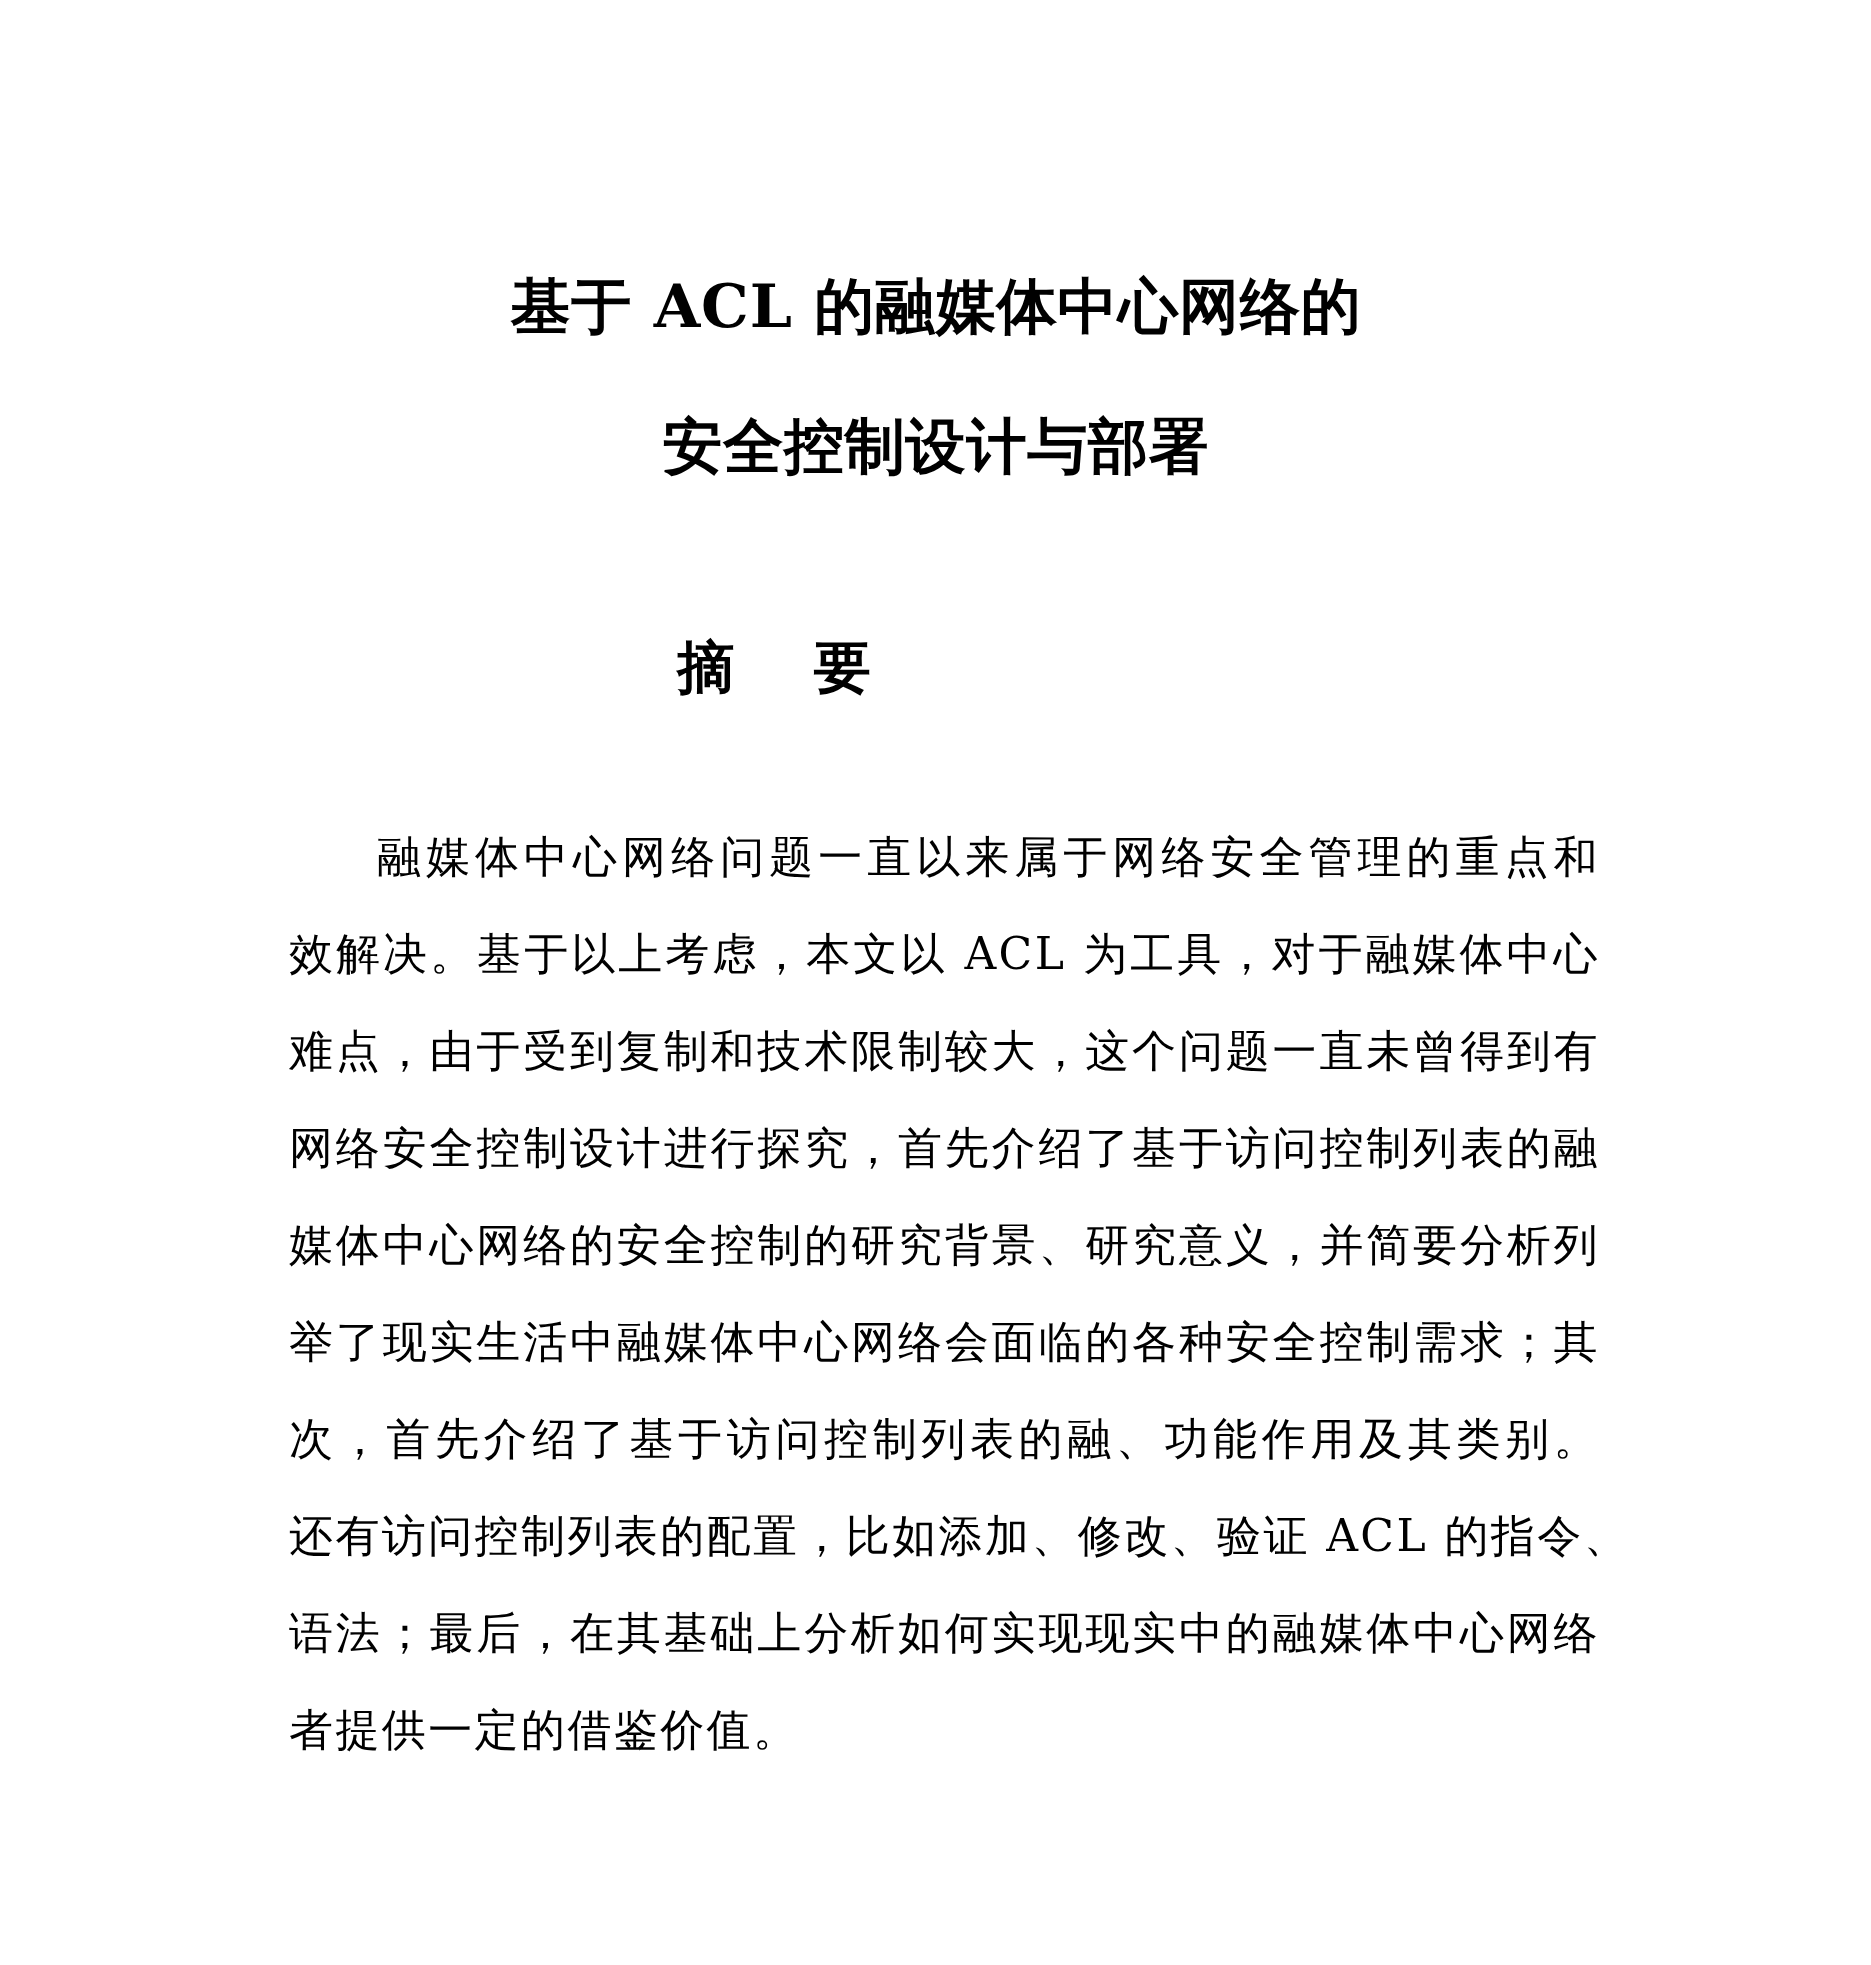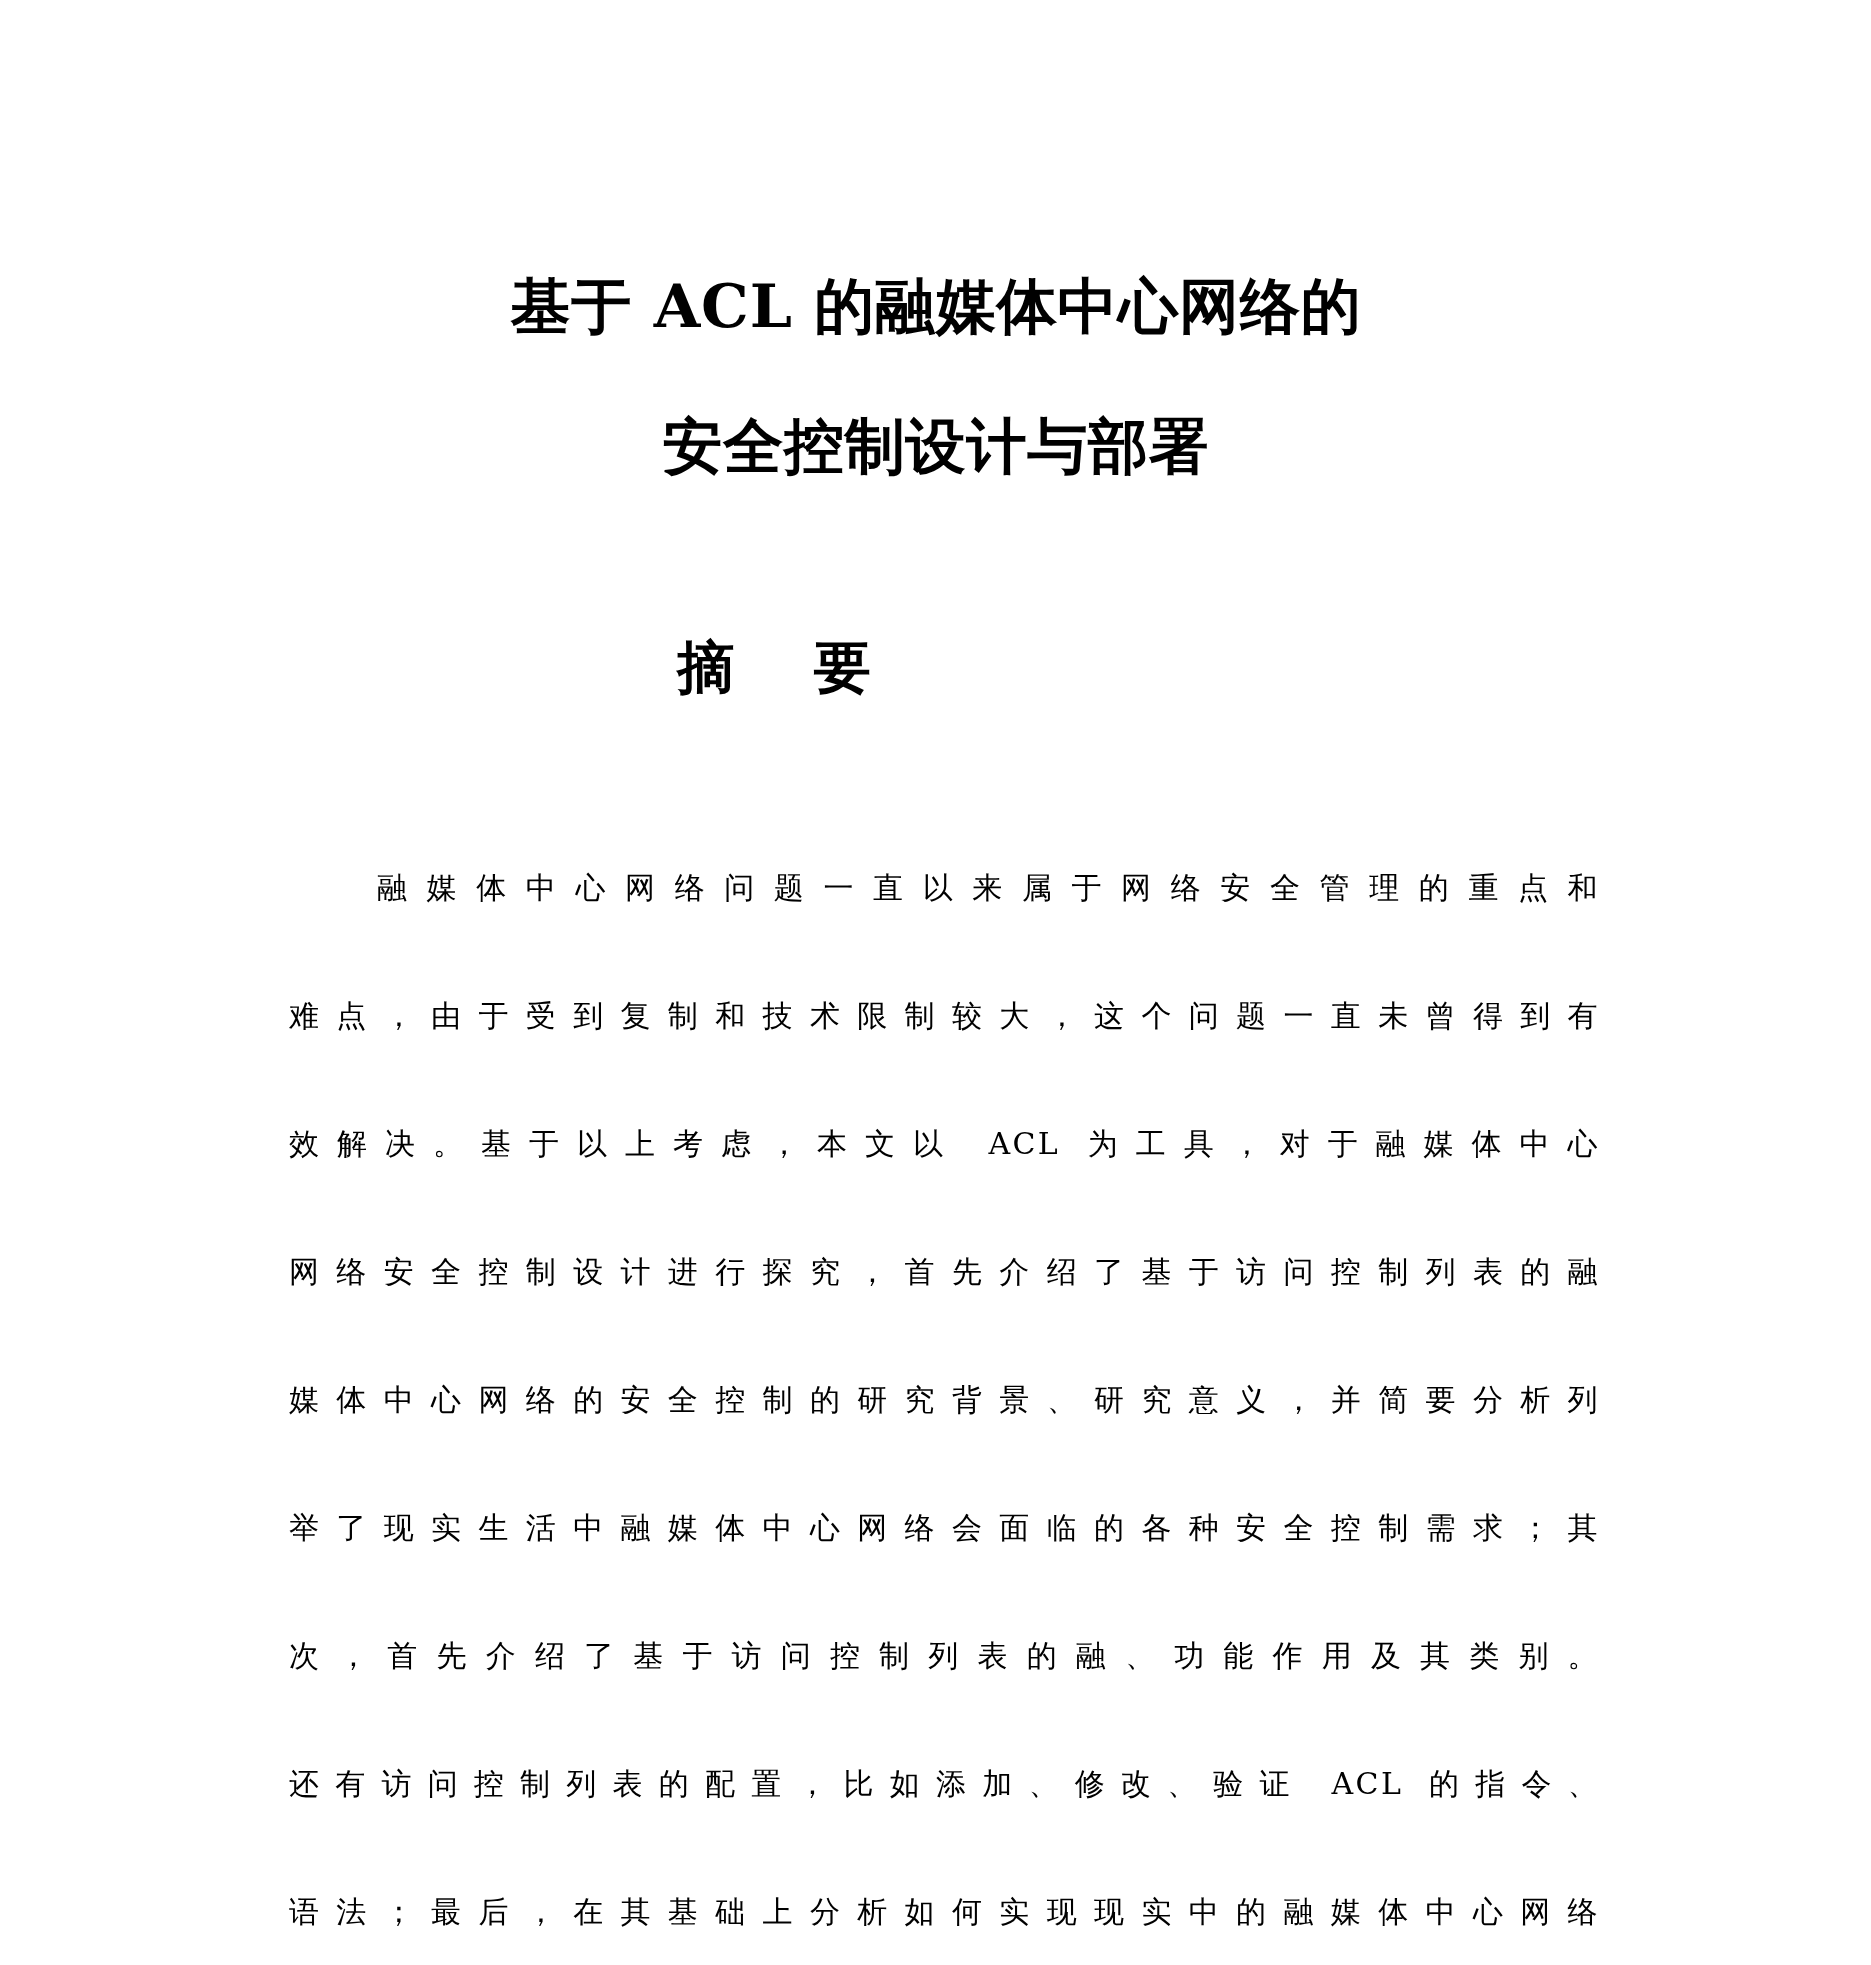--- a/index.html
+++ b/index.html
@@ -50,49 +50,48 @@
     }
 
     .body-block {
       position: absolute;
       left: 289px;
       top: 829px;
       width: 1311px;
     }
     .body-line {
       height: 97px;
-      font-size: 30px;
+      font-size: 44px;
       line-height: 55px;
       white-space: nowrap;
       text-align: justify;
       text-align-last: justify;
       letter-spacing: 2.4px;
-      margin-top: 31px;
     }
     .body-line.first {
       padding-left: 88px;
     }
     .body-line.last {
       text-align-last: left;
     }
   </style>
 </head>
 <body>
 
 <div class="page">
 
   <div class="title l1">基于 ACL 的融媒体中心网络的</div>
   <div class="title l2">安全控制设计与部署</div>
 
   <div class="abstract-heading">摘    要</div>
 
   <div class="body-block">
     <div class="body-line first">融媒体中心网络问题一直以来属于网络安全管理的重点和</div>
+    <div class="body-line">效解决。基于以上考虑，本文以 ACL 为工具，对于融媒体中心</div>
     <div class="body-line">难点，由于受到复制和技术限制较大，这个问题一直未曾得到有</div>
-    <div class="body-line">效解决。基于以上考虑，本文以 ACL 为工具，对于融媒体中心</div>
     <div class="body-line">网络安全控制设计进行探究，首先介绍了基于访问控制列表的融</div>
     <div class="body-line">媒体中心网络的安全控制的研究背景、研究意义，并简要分析列</div>
     <div class="body-line">举了现实生活中融媒体中心网络会面临的各种安全控制需求；其</div>
     <div class="body-line">次，首先介绍了基于访问控制列表的融、功能作用及其类别。</div>
     <div class="body-line">还有访问控制列表的配置，比如添加、修改、验证 ACL 的指令、</div>
     <div class="body-line">语法；最后，在其基础上分析如何实现现实中的融媒体中心网络</div>
     <div class="body-line last">者提供一定的借鉴价值。</div>
   </div>
 
 </div>

